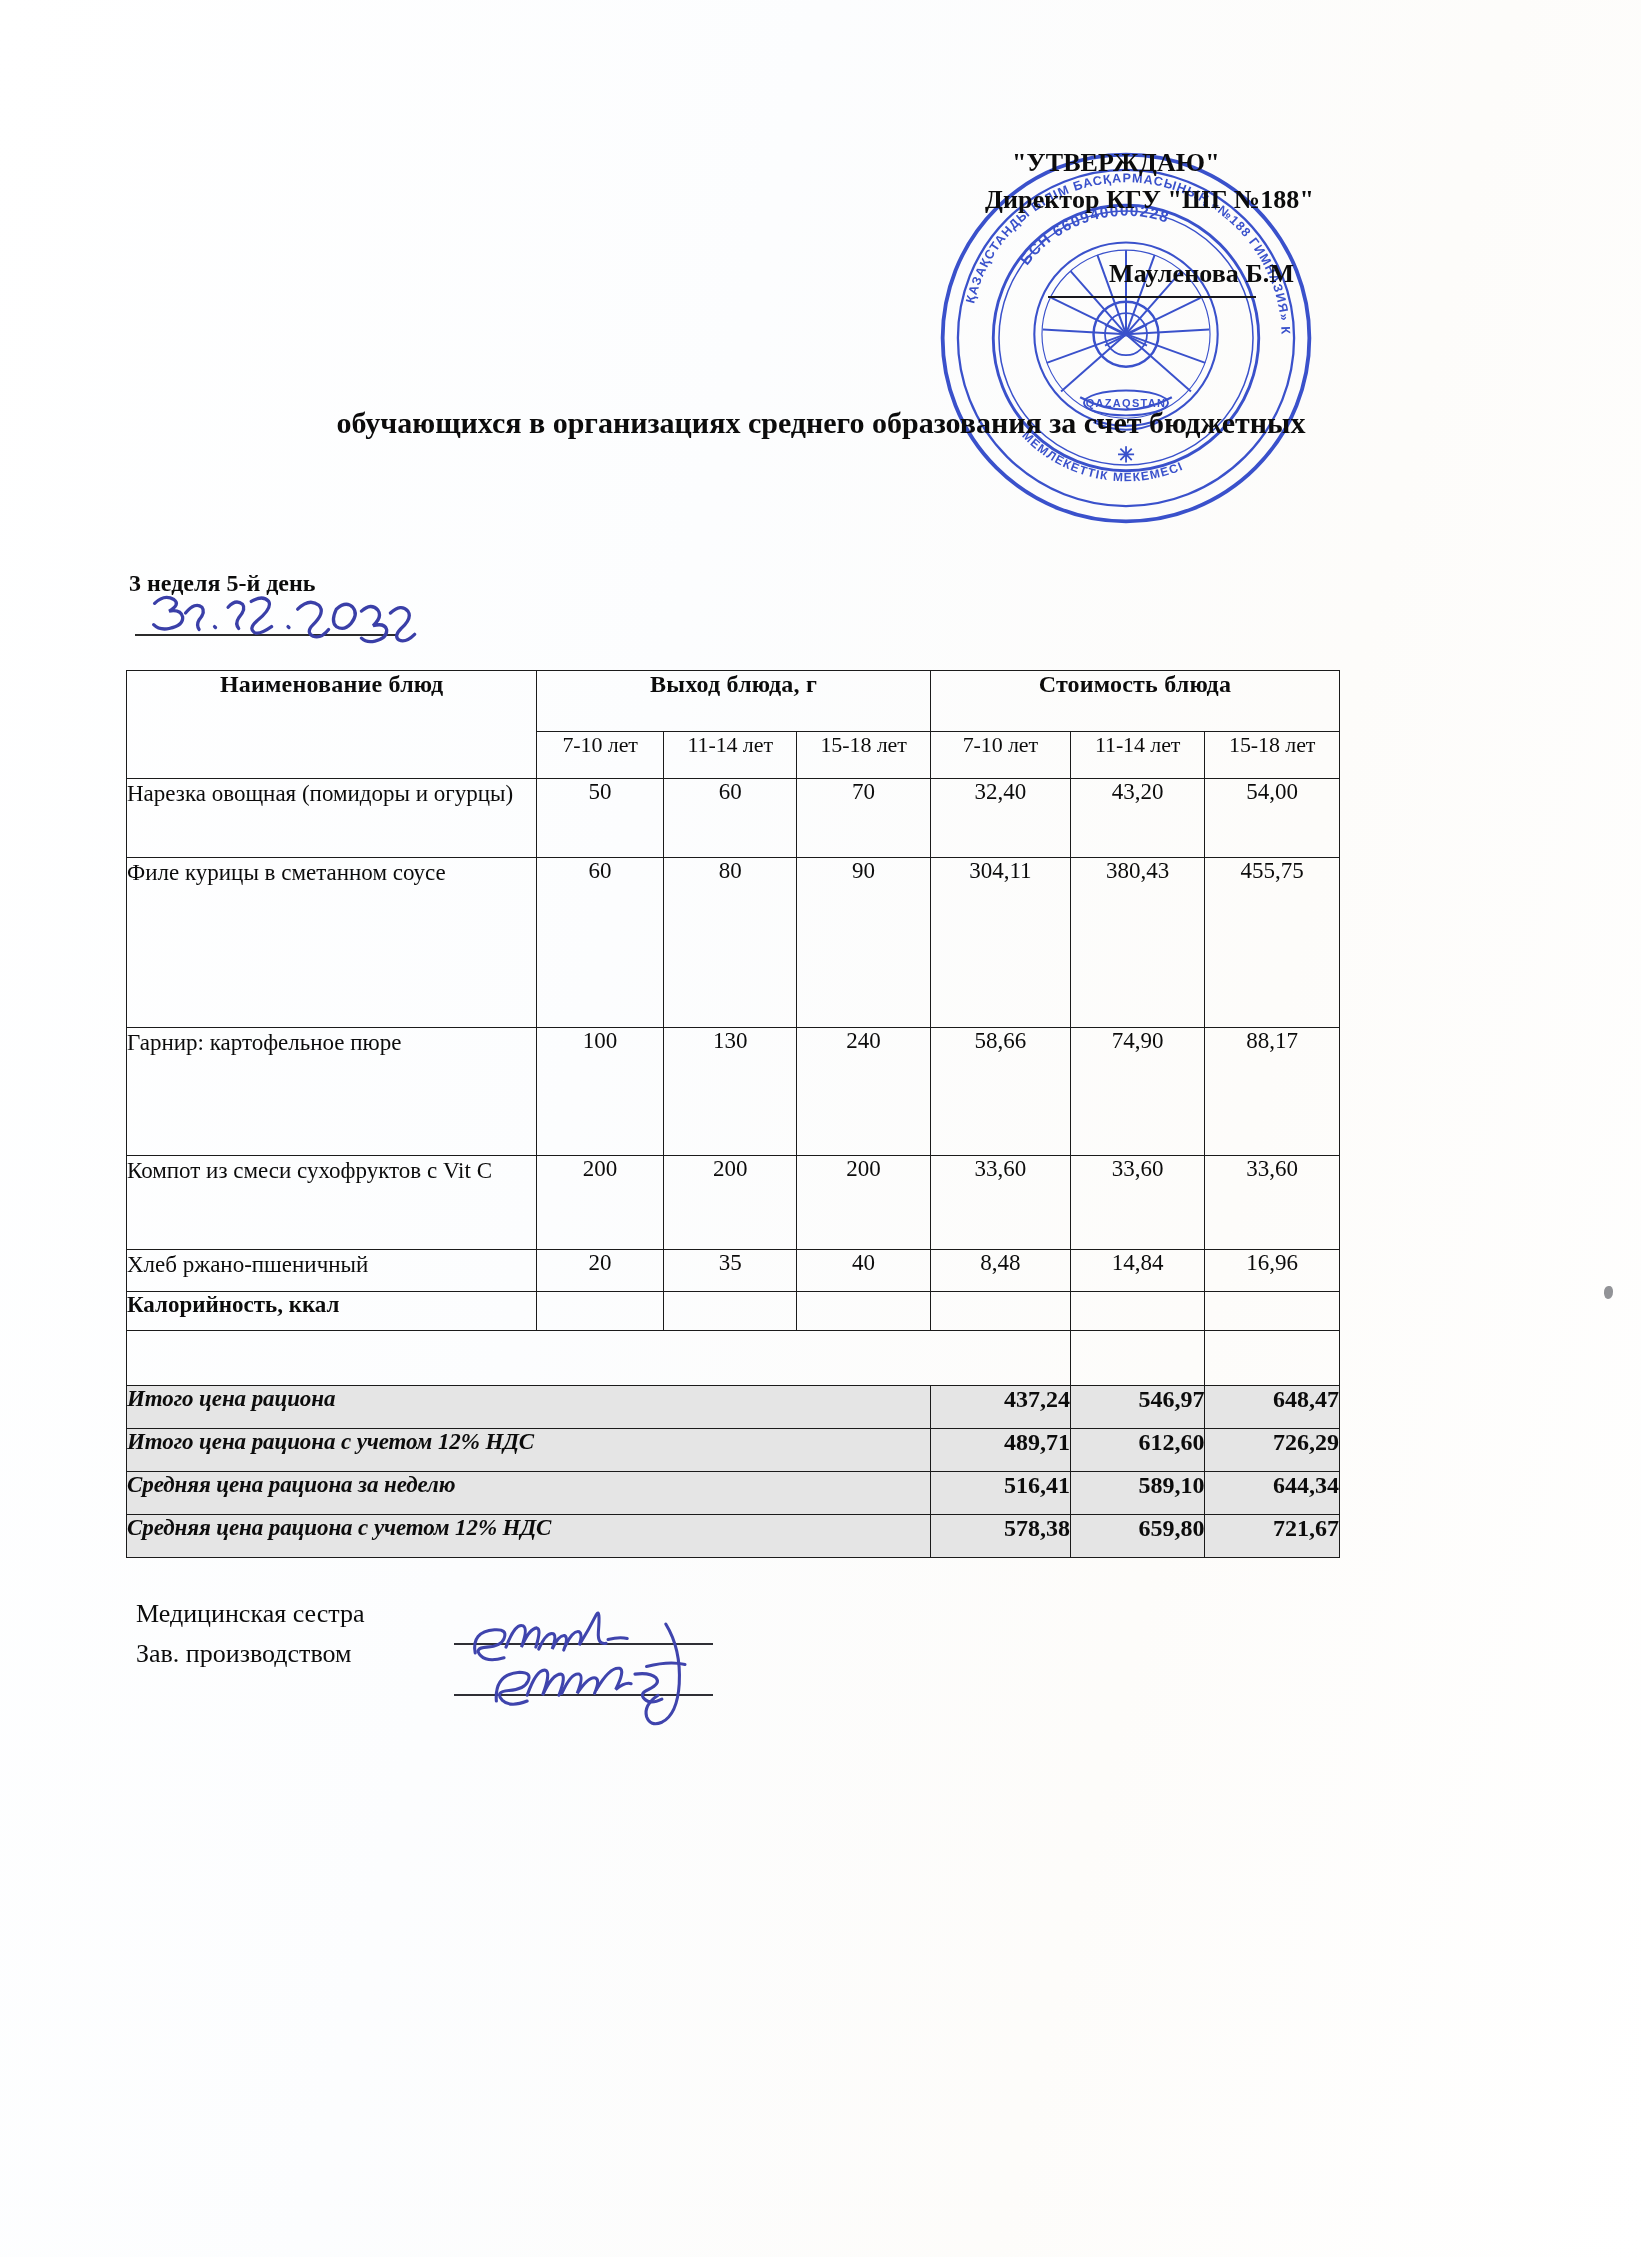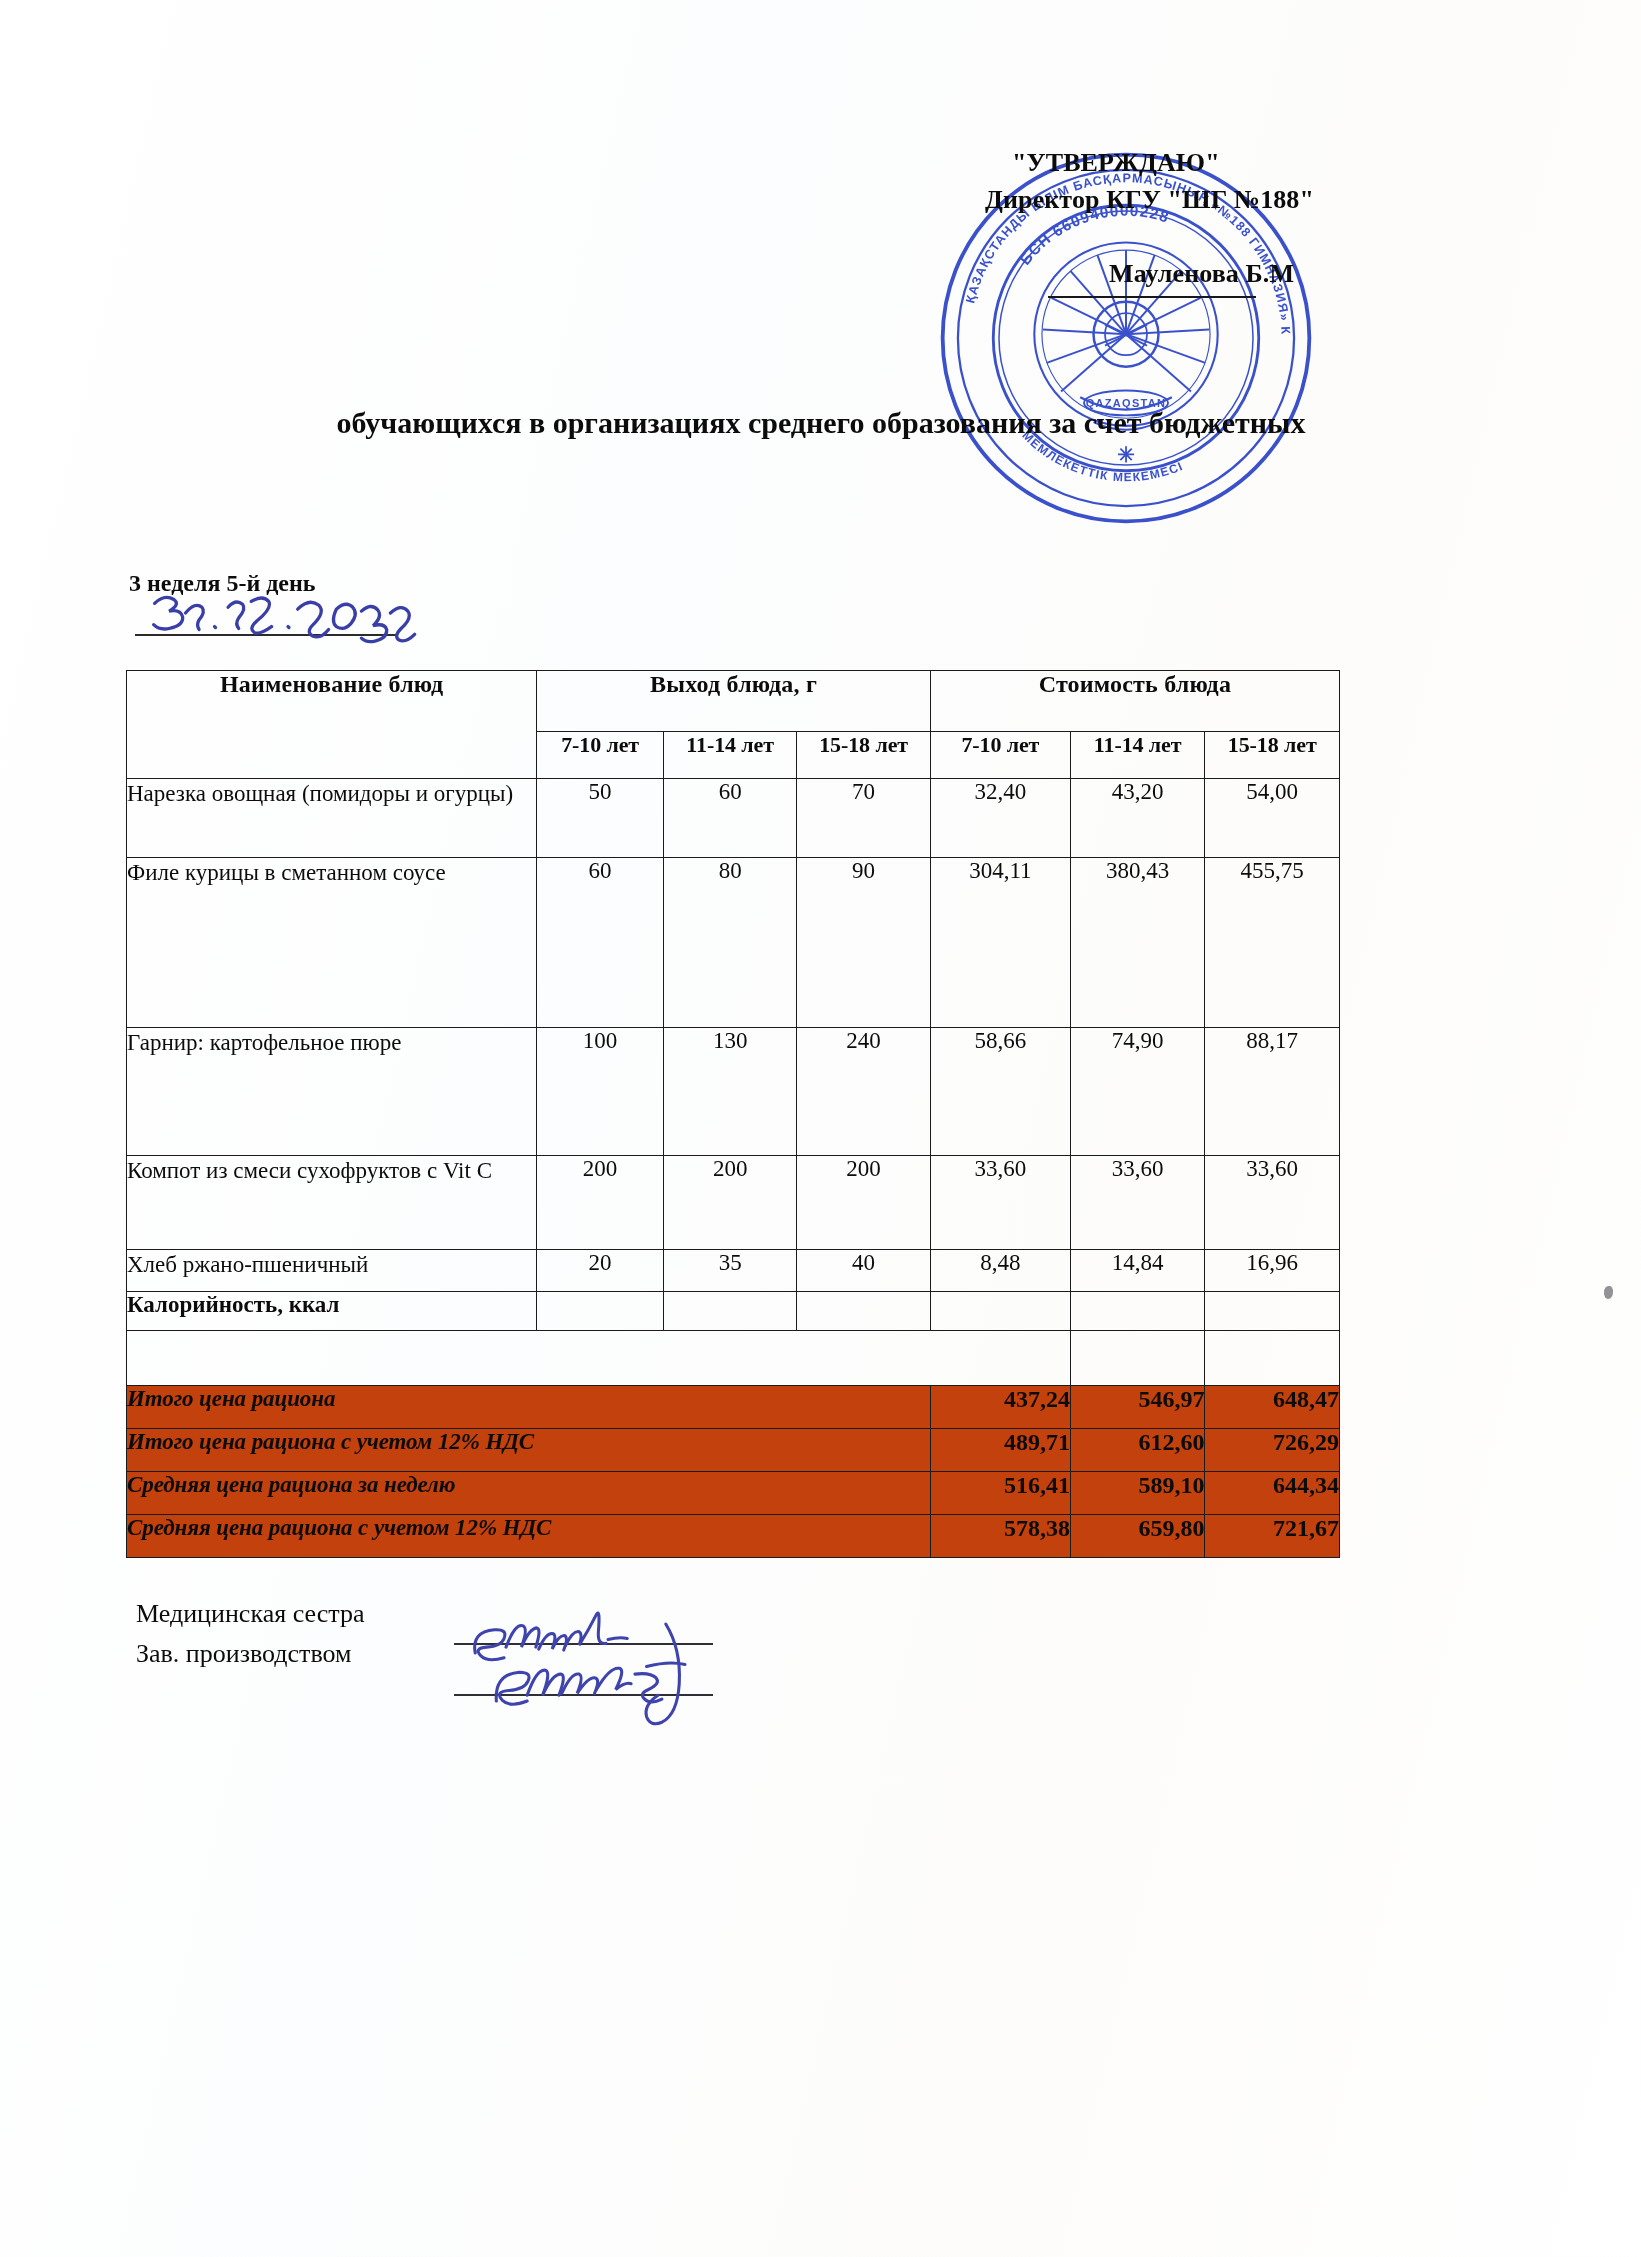--- a/index.html
+++ b/index.html
@@ -140,21 +140,21 @@
   th.namecol {
     text-align: center;
     vertical-align: middle;
     font-weight: bold;
     font-size: 24px;
     letter-spacing: 0.2px;
   }
   th.age {
     text-align: center;
     vertical-align: middle;
-    font-weight: bold;
+    font-weight: normal;
     font-size: 22px;
     height: 46px;
     letter-spacing: -0.1px;
   }
   td.dish {
     text-align: left;
     padding: 6.8px 3.9px 3.9px 6.8px;
     font-size: 23px;
     line-height: 1.3;
   }
@@ -164,21 +164,21 @@
     font-size: 23px;
   }
   td.calories {
     font-weight: bold;
     font-size: 23px;
     padding: 7.7px 3.9px 5.8px 6.8px;
   }
   tr.spacer td { height: 54px; }
 
   tr.total td {
-    background: #c2410c;
+    background: #e5e5e5;
     height: 42px;
   }
   td.total-label {
     font-style: italic;
     font-weight: bold;
     font-size: 23px;
     padding: 4.8px 3.9px 3.9px 6.8px;
     letter-spacing: -0.1px;
   }
   td.total-val {

